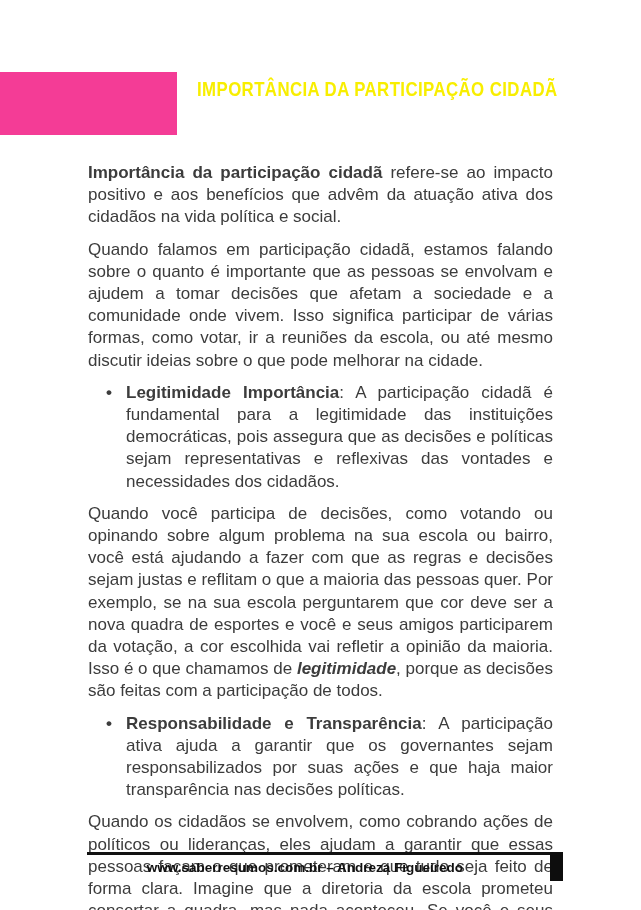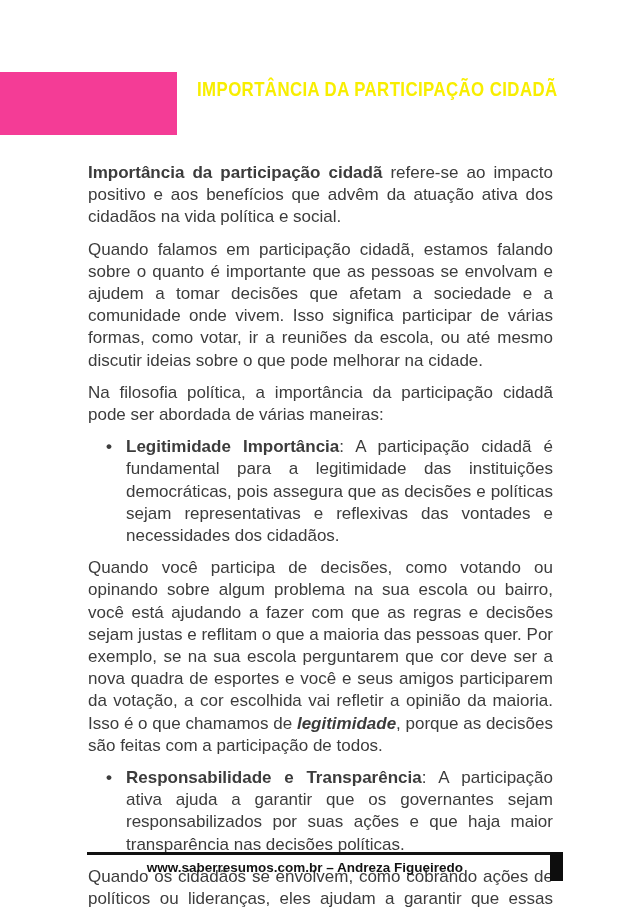--- a/index.html
+++ b/index.html
@@ -88,21 +88,20 @@
 <div class="page">
 
   <header>
     <div class="banner" style="background: rgb(244, 60, 150);"></div>
     <h1 class="title" style="color: rgb(248, 238, 0);">IMPORTÂNCIA DA PARTICIPAÇÃO CIDADÃ</h1>
   </header>
 
   <main class="doc-body">
       <p class="para"><span class="seg-b">Importância da participação cidadã</span><span> refere-se ao impacto positivo e aos benefícios que advêm da atuação ativa dos cidadãos na vida política e social.</span></p>
       <p class="para"><span>Quando falamos em participação cidadã, estamos falando sobre o quanto é importante que as pessoas se envolvam e ajudem a tomar decisões que afetam a sociedade e a comunidade onde vivem. Isso significa participar de várias formas, como votar, ir a reuniões da escola, ou até mesmo discutir ideias sobre o que pode melhorar na cidade.</span></p>
-      <p class="para"><span>Na filosofia política, a importância da participação cidadã pode ser abordada de várias maneiras:</span></p>
       <div class="bullet"><span class="dot">•</span><span class="seg-b">Legitimidade Importância</span><span>: A participação cidadã é fundamental para a legitimidade das instituições democráticas, pois assegura que as decisões e políticas sejam representativas e reflexivas das vontades e necessidades dos cidadãos.</span></div>
       <p class="para"><span>Quando você participa de decisões, como votando ou opinando sobre algum problema na sua escola ou bairro, você está ajudando a fazer com que as regras e decisões sejam justas e reflitam o que a maioria das pessoas quer. Por exemplo, se na sua escola perguntarem que cor deve ser a nova quadra de esportes e você e seus amigos participarem da votação, a cor escolhida vai refletir a opinião da maioria. Isso é o que chamamos de </span><span class="seg-b seg-i">legitimidade</span><span>, porque as decisões são feitas com a participação de todos.</span></p>
       <div class="bullet"><span class="dot">•</span><span class="seg-b">Responsabilidade e Transparência</span><span>: A participação ativa ajuda a garantir que os governantes sejam responsabilizados por suas ações e que haja maior transparência nas decisões políticas.</span></div>
       <p class="para"><span>Quando os cidadãos se envolvem, como cobrando ações de políticos ou lideranças, eles ajudam a garantir que essas pessoas façam o que prometeram e que tudo seja feito de forma clara. Imagine que a diretoria da escola prometeu consertar a quadra, mas nada aconteceu. Se você e seus colegas perguntarem</span></p>
     </main>
 
   <footer>
     <div class="footer-rule"></div>
     <div class="footer-text">www.saberresumos.com.br – Andreza Figueiredo</div>
     <div class="page-badge">2</div>

